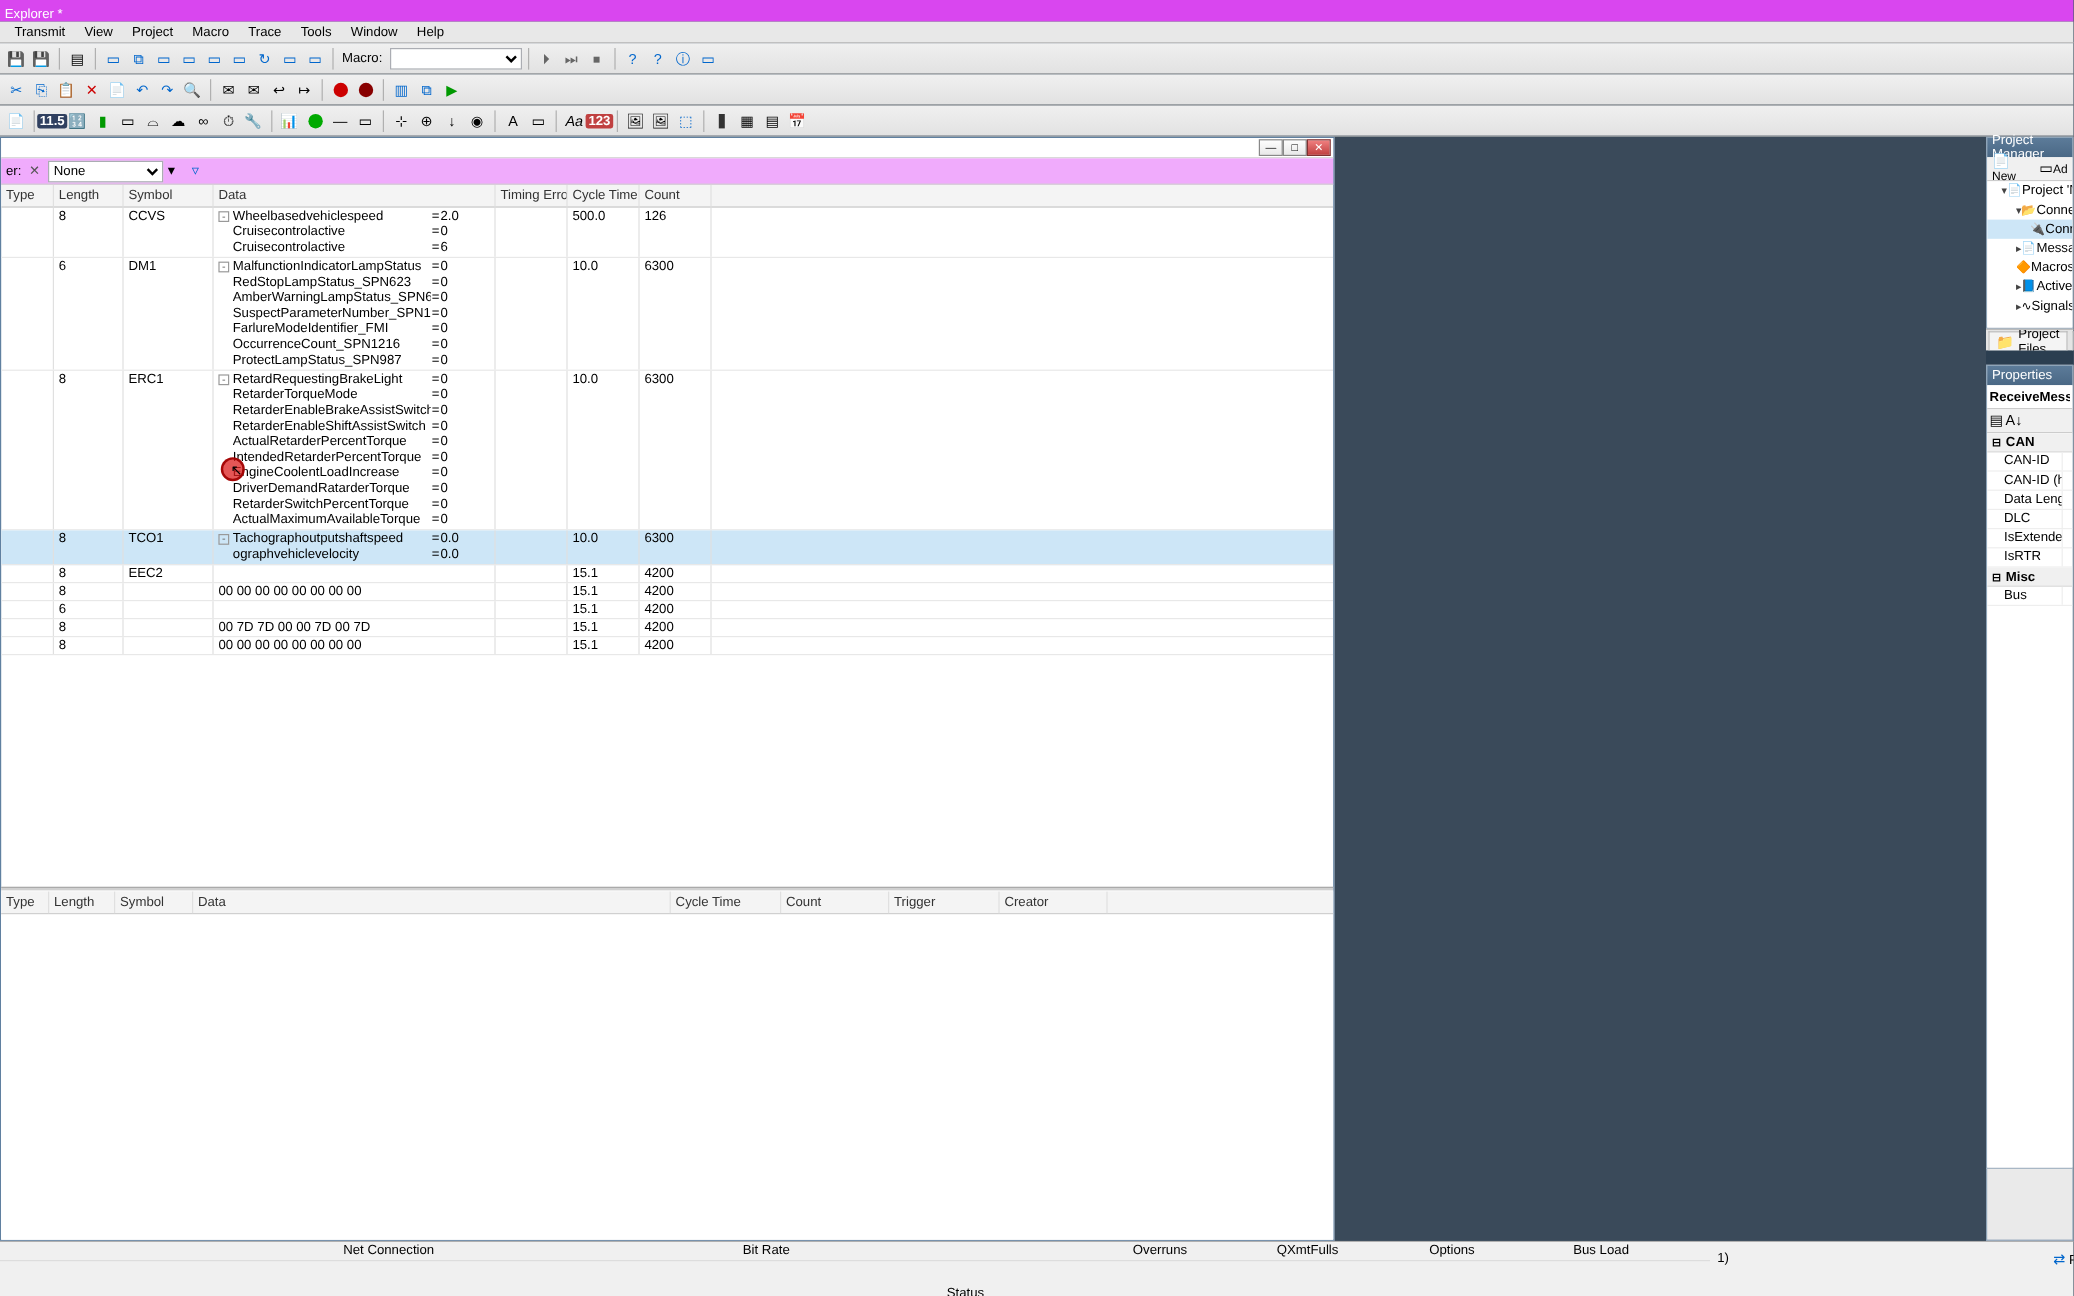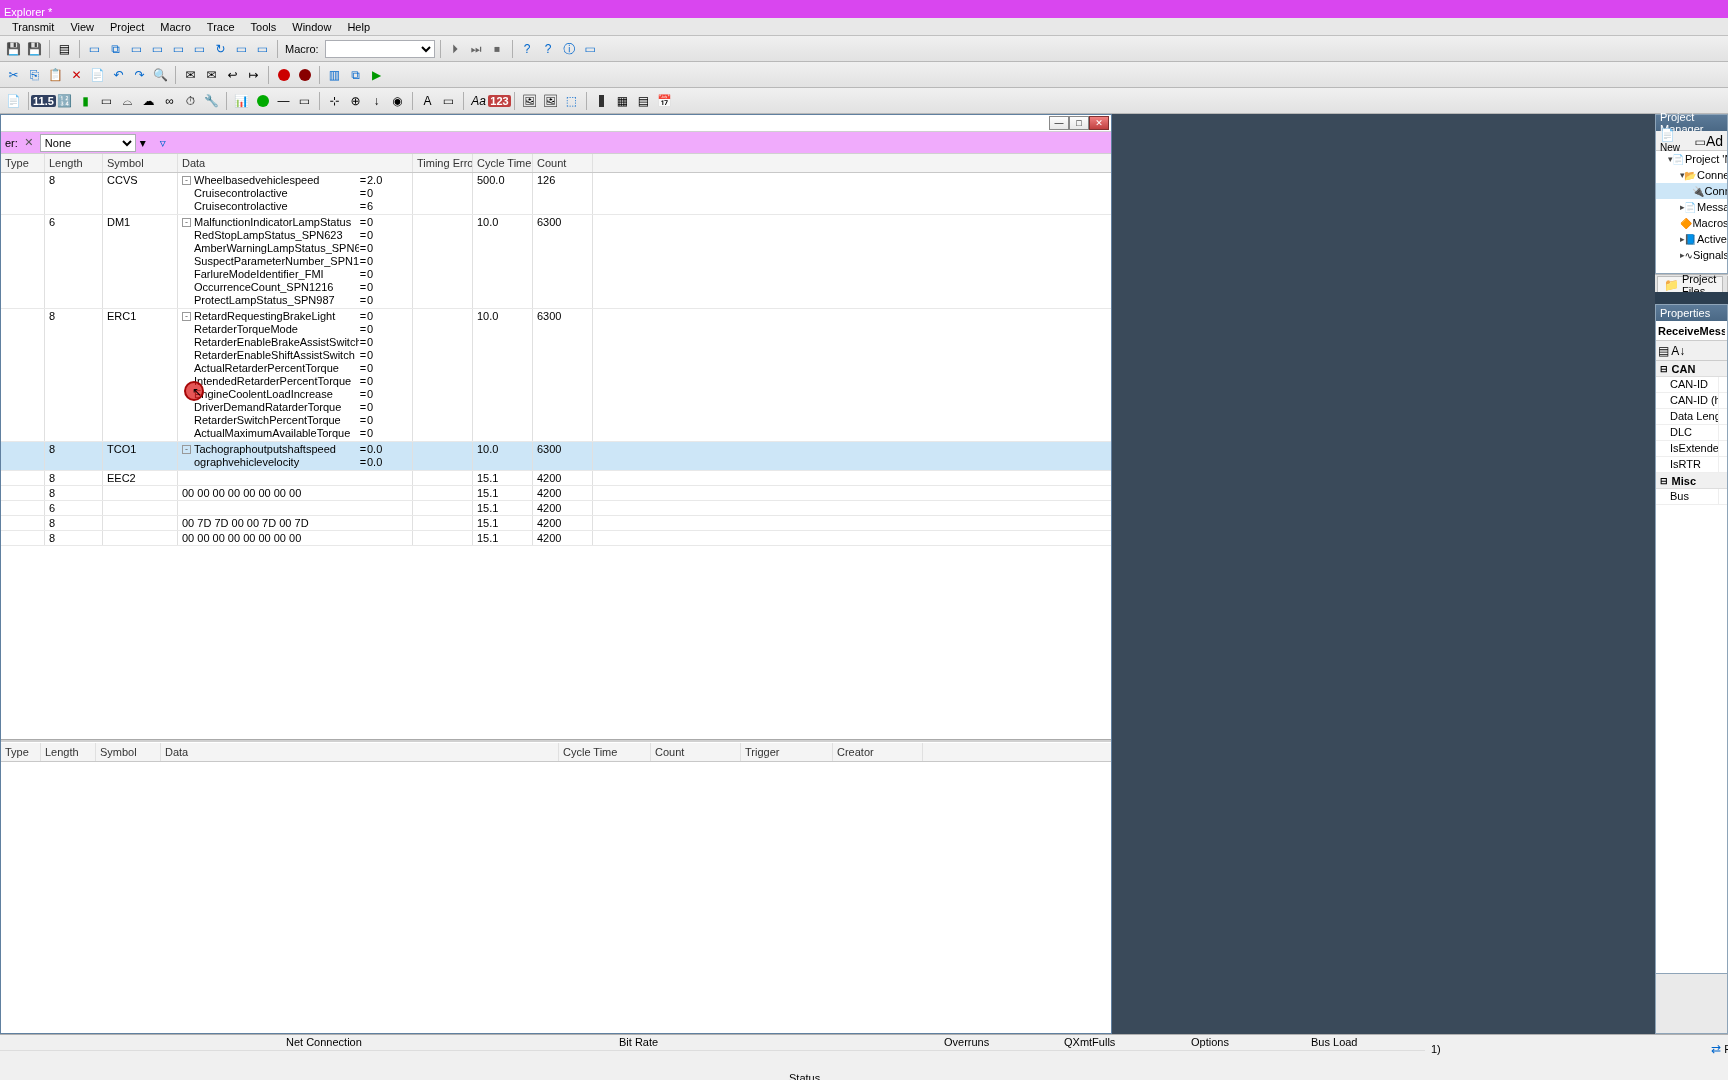--- a/index.html
+++ b/index.html
@@ -640,21 +640,21 @@
       </div>
       <div style="flex:1;background:#fff"></div>
     </div>
   </div>
 
   <div class="right-pane">
     <div class="panel" style="height:160px">
       <div class="panel-title">Project Manager</div>
       <div class="panel-toolbar">
         <div class="tb-btn" style="width:auto;padding:0 2px"><span class="glyph">📄</span><span style="font-size:10px">New</span></div>
-        <div class="tb-btn" style="width:auto;padding:0 2px"><span class="glyph">▭</span><span style="font-size:14px">Ad</span></div>
+        <div class="tb-btn" style="width:auto;padding:0 2px"><span class="glyph">▭</span><span style="font-size:10px">Ad</span></div>
       </div>
       <div class="panel-body" id="pm-tree">
           <div class="tree-item tree-indent-1">
             <span class="tree-toggle">▾</span>
             <span class="tree-icon">📄</span>
             <span>Project 'New</span>
           </div>
           <div class="tree-item tree-indent-2">
             <span class="tree-toggle">▾</span>
             <span class="tree-icon">📂</span>

